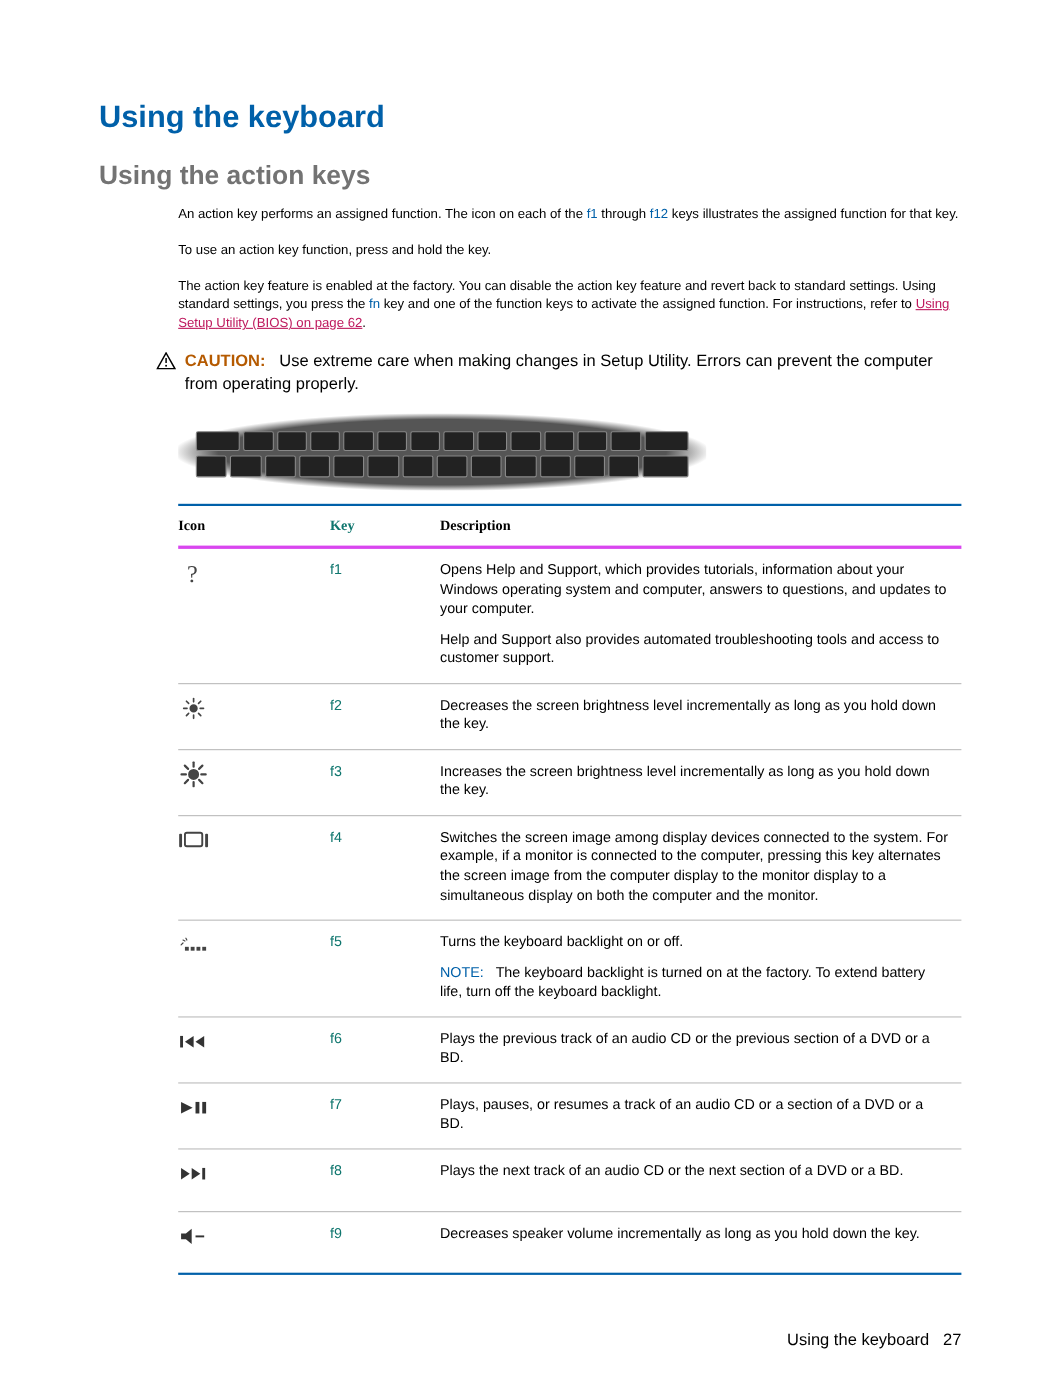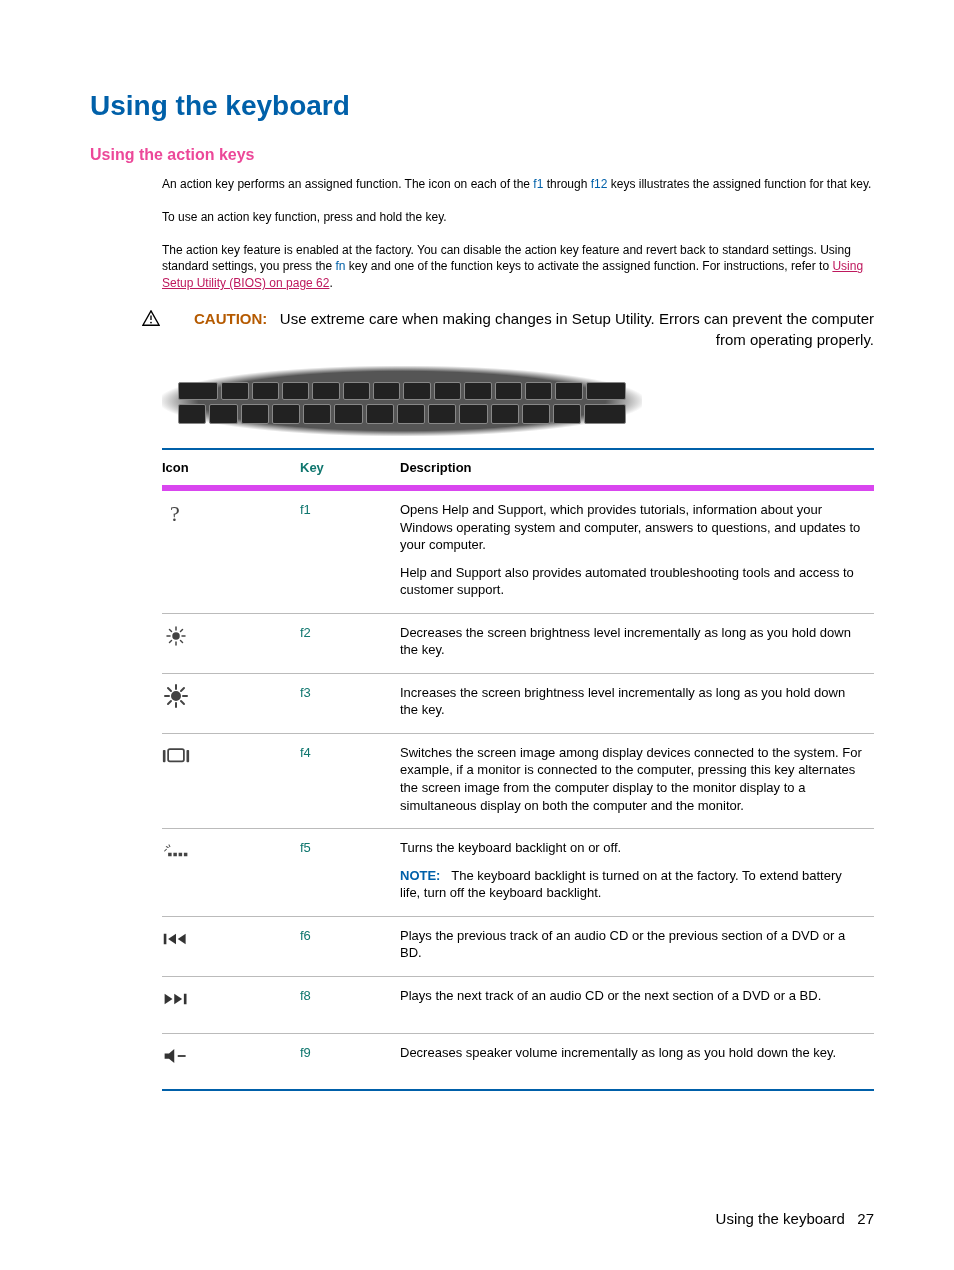--- a/index.html
+++ b/index.html
@@ -12,50 +12,49 @@
     box-sizing: border-box;
     padding: 90px 80px 40px 90px;
   }
   h1 {
     color: #0060a9;
     font-size: 28px;
     font-weight: bold;
     margin: 0 0 24px 0;
   }
   h2 {
-    color: #ec4899;
-    font-size: 16px;
+    color: #737373;
+    font-size: 24px;
     font-weight: bold;
     margin: 12px 0 12px 0;
   }
   .body-text {
     font-size: 12px;
     line-height: 1.4;
     margin: 0 0 16px 72px;
   }
   .fkey { color: #0060a9; }
   a.link { color: #be185d; text-decoration: underline; }
   .caution-wrap {
     display: flex;
     gap: 8px;
     margin: 0 0 16px 52px;
-    text-align: right;
   }
   .caution-icon {
     width: 18px;
     flex: 0 0 18px;
     padding-top: 2px;
   }
   .caution-text {
     font-size: 15px;
     line-height: 1.4;
     flex: 1;
   }
   .caution-label { color: #b55a00; font-weight: bold; }
-  .note-label { color: #0060a9; font-weight: bold; }
+  .note-label { color: #0060a9; font-weight: normal; }
 
   .kb-figure {
     margin: 0 0 12px 72px;
     width: 480px;
   }
   .kb-outer {
     background: radial-gradient(ellipse at center, #555 60%, rgba(0,0,0,0) 72%);
     padding: 16px 10px 12px 10px;
     border-radius: 6px;
   }
@@ -79,21 +78,22 @@
   .key.wide { flex:1.6; }
 
   table.action {
     margin-left: 72px;
     width: calc(100% - 72px);
     border-collapse: collapse;
     font-size: 13px;
   }
   table.action thead tr {
     border-top: 2px solid #0060a9;
-    border-bottom: 6px solid #d946ef;
+    border-bottom: 3px solid #d946ef;
+    font-family: Liberation Serif, serif;
   }
   table.action th {
     text-align: left;
     font-weight: bold;
     padding: 10px 8px 10px 0;
     vertical-align: top;
   }
   table.action td {
     padding: 10px 10px 14px 0;
     vertical-align: top;
@@ -279,20 +279,31 @@
               <polygon points="16,4 7,10 16,16"></polygon>
               <polygon points="27,4 18,10 27,16"></polygon>
             </svg></span></td>
         <td class="col-key">f6</td>
         <td class="desc">
           <p>Plays the previous track of an audio CD or the previous section of a DVD or a BD.</p>
         </td>
       </tr>
       <tr>
         <td class="icon-cell"><span class="ic"><svg viewBox="0 0 32 20" fill="#333">
+              <polygon points="3,4 15,10 3,16"></polygon>
+              <rect x="18" y="4" width="4" height="12"></rect>
+              <rect x="25" y="4" width="4" height="12"></rect>
+            </svg></span></td>
+        <td class="col-key">f7</td>
+        <td class="desc">
+          <p>Plays, pauses, or resumes a track of an audio CD or a section of a DVD or a BD.</p>
+        </td>
+      </tr>
+      <tr>
+        <td class="icon-cell"><span class="ic"><svg viewBox="0 0 32 20" fill="#333">
               <polygon points="3,4 12,10 3,16"></polygon>
               <polygon points="14,4 23,10 14,16"></polygon>
               <rect x="25" y="4" width="3" height="12"></rect>
             </svg></span></td>
         <td class="col-key">f8</td>
         <td class="desc">
           <p>Plays the next track of an audio CD or the next section of a DVD or a BD.</p>
         </td>
       </tr>
       <tr>

